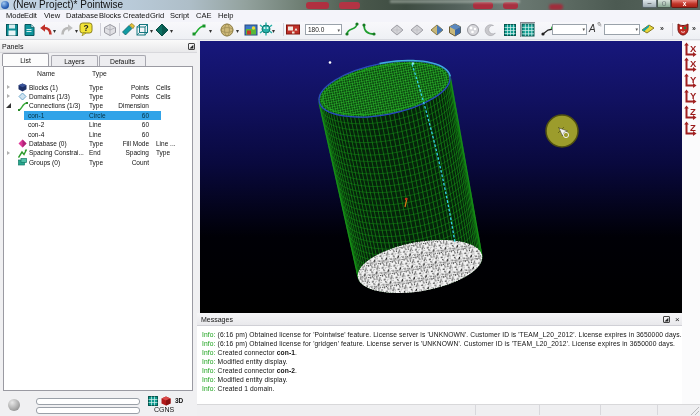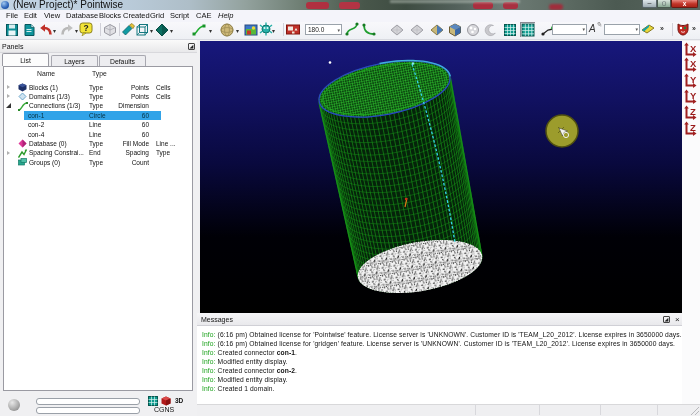--- a/index.html
+++ b/index.html
@@ -14,30 +14,30 @@
  <div class="abs" style="left:549px;top:4px;width:14px;height:6px;background:#a02e3c;border-radius:3px;filter:blur(.8px);"></div>
  <div class="abs" style="left:390px;top:0;width:130px;height:3px;background:rgba(200,210,200,.5);filter:blur(1px);"></div>
  <div class="abs" style="left:1px;top:1px;width:8px;height:8px;border-radius:50%;background:radial-gradient(circle at 35% 30%,#9ec6ee,#2a62b8 60%,#123a80);"></div>
  <div class="abs" style="left:13px;top:0px;font-size:10px;color:#111;line-height:10px;white-space:nowrap;">(New Project)* Pointwise</div>
  <div class="abs" style="left:642px;top:0;width:15px;height:8px;background:linear-gradient(#dfe7ec,#9fadb4);border:1px solid #5a666c;border-top:0;border-radius:0 0 2px 2px;color:#222;font-size:7px;line-height:5px;text-align:center;">–</div>
  <div class="abs" style="left:657px;top:0;width:14px;height:8px;background:linear-gradient(#d8e4dc,#8aa894);border:1px solid #4a5a50;border-top:0;color:#223;font-size:5px;line-height:7px;text-align:center;">▢</div>
  <div class="abs" style="left:671px;top:0;width:27px;height:8px;background:linear-gradient(#e98a80,#c23428 55%,#a82418);border:1px solid #6a1a12;border-top:0;border-radius:0 0 2px 2px;color:#fff;font-size:6.5px;line-height:7px;text-align:center;font-weight:bold;">x</div>
 </div>
 
 <div class="abs" style="left:0;top:10px;width:700px;height:12px;background:#f4f4fa;font-size:7.5px;color:#111;">
-    <span class="abs" style="left:6px;top:0;line-height:12px;">File</span>
+    <span class="abs" style="left:6px;top:0;line-height:12px;">Mode</span>
     <span class="abs" style="left:24px;top:0;line-height:12px;">Edit</span>
     <span class="abs" style="left:44px;top:0;line-height:12px;">View</span>
     <span class="abs" style="left:66px;top:0;line-height:12px;">Database</span>
     <span class="abs" style="left:99px;top:0;line-height:12px;">Blocks</span>
     <span class="abs" style="left:123px;top:0;line-height:12px;">Created</span>
     <span class="abs" style="left:150px;top:0;line-height:12px;">Grid</span>
     <span class="abs" style="left:170px;top:0;line-height:12px;text-align:right;">Script</span>
     <span class="abs" style="left:196px;top:0;line-height:12px;">CAE</span>
-    <span class="abs" style="left:218px;top:0;line-height:12px;font-style:italic;">Help</span>
+    <span class="abs" style="left:218px;top:0;line-height:12px;">Help</span>
   </div>
 
 <div class="abs" style="left:0;top:22px;width:700px;height:18px;background:linear-gradient(#f8f8fb,#eef0f4);border-bottom:1px solid #d8dae0;">
     <div class="abs" style="left:5px;top:1px;width:14px;height:14px;">
       <svg width="14" height="14" viewBox="0 0 14 14">
         <rect x="1.5" y="1.5" width="11" height="11" fill="#0e8f96" stroke="#06565c"></rect>
         <rect x="4" y="1.5" width="6" height="4" fill="#d8eef0"></rect>
         <rect x="3.5" y="7.5" width="7" height="5" fill="#e8f6f8"></rect>
       </svg>
     </div>

